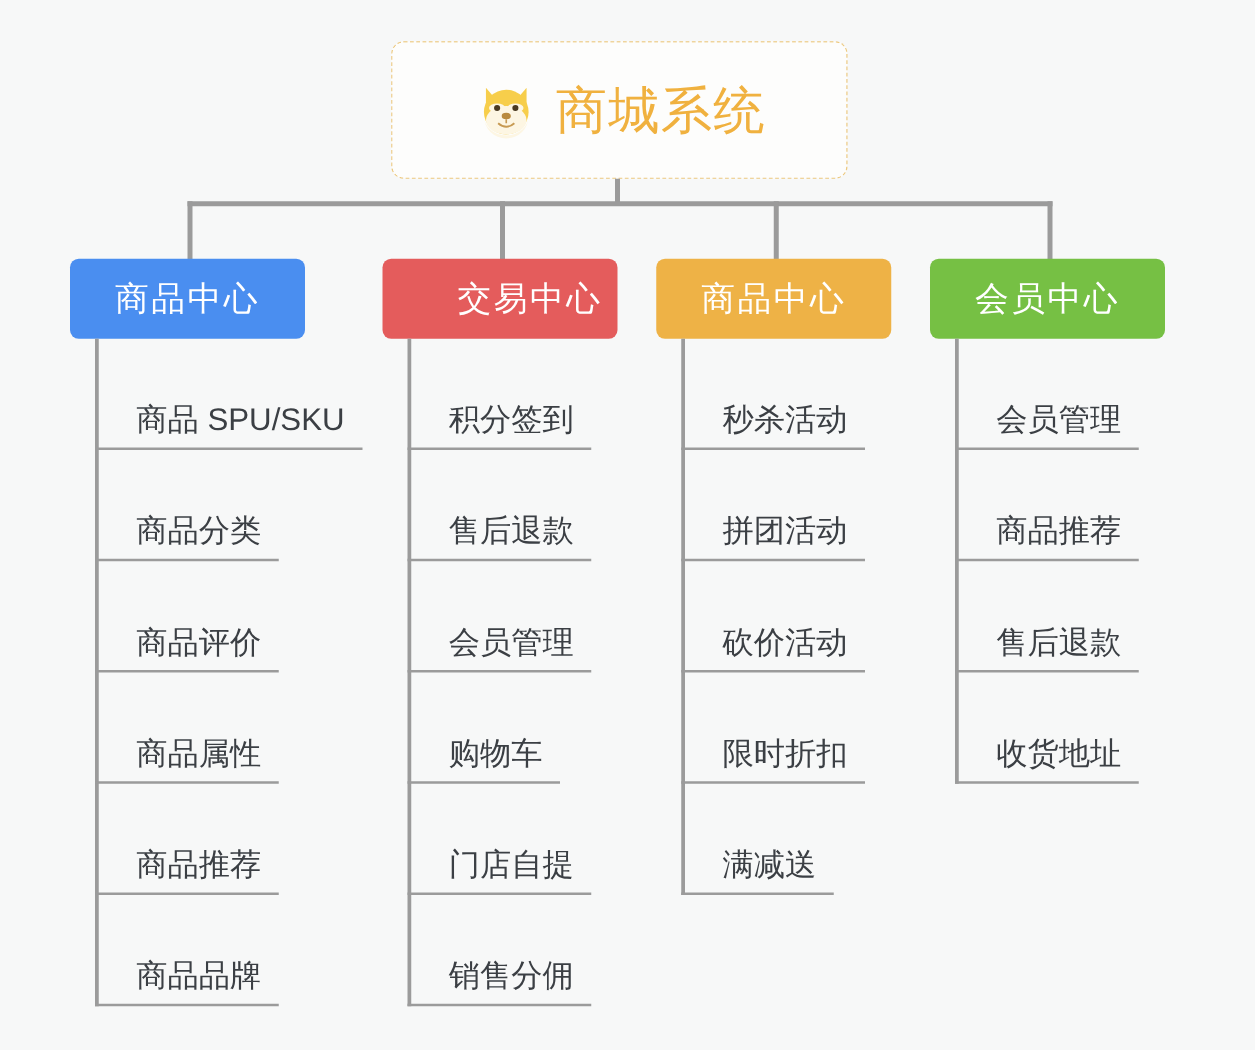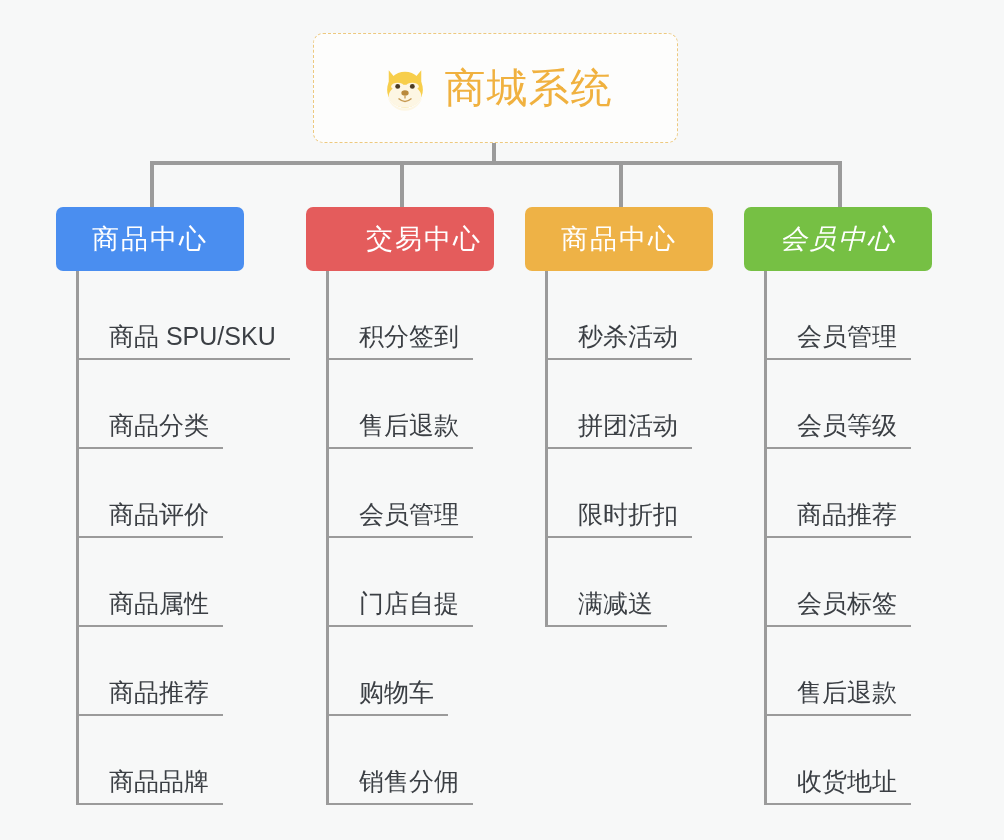--- a/index.html
+++ b/index.html
@@ -164,69 +164,66 @@
       <div class="leaf">
           <span class="leaf-inner">积分签到</span>
         </div>
       <div class="leaf">
           <span class="leaf-inner">售后退款</span>
         </div>
       <div class="leaf">
           <span class="leaf-inner">会员管理</span>
         </div>
       <div class="leaf">
+          <span class="leaf-inner">购物车</span>
+        </div>
+      <div class="leaf">
           <span class="leaf-inner">门店自提</span>
-        </div>
-      <div class="leaf">
-          <span class="leaf-inner">购物车</span>
         </div>
       <div class="leaf">
           <span class="leaf-inner">销售分佣</span>
         </div>
     </div>
   </div>
 
   <div class="branch" style="left:525px; width:230px;">
     <div class="branch-header" style="width: 188px; background-color: rgb(238, 178, 70);">
       <span>商品中心</span>
     </div>
     <div class="branch-body">
       <div class="leaf">
           <span class="leaf-inner">秒杀活动</span>
         </div>
       <div class="leaf">
           <span class="leaf-inner">拼团活动</span>
         </div>
       <div class="leaf">
+          <span class="leaf-inner">砍价活动</span>
+        </div>
+      <div class="leaf">
           <span class="leaf-inner">限时折扣</span>
         </div>
       <div class="leaf">
           <span class="leaf-inner">满减送</span>
         </div>
     </div>
   </div>
 
   <div class="branch" style="left:744px; width:230px;">
-    <div class="branch-header" style="width: 188px; background-color: rgb(118, 192, 68); font-style: italic;">
+    <div class="branch-header" style="width: 188px; background-color: rgb(118, 192, 68);">
       <span>会员中心</span>
     </div>
     <div class="branch-body">
       <div class="leaf">
           <span class="leaf-inner">会员管理</span>
         </div>
       <div class="leaf">
-          <span class="leaf-inner">会员等级</span>
-        </div>
-      <div class="leaf">
           <span class="leaf-inner">商品推荐</span>
         </div>
       <div class="leaf">
-          <span class="leaf-inner">会员标签</span>
-        </div>
-      <div class="leaf">
           <span class="leaf-inner">售后退款</span>
         </div>
       <div class="leaf">
           <span class="leaf-inner">收货地址</span>
         </div>
     </div>
   </div>
 
 </div>
 

